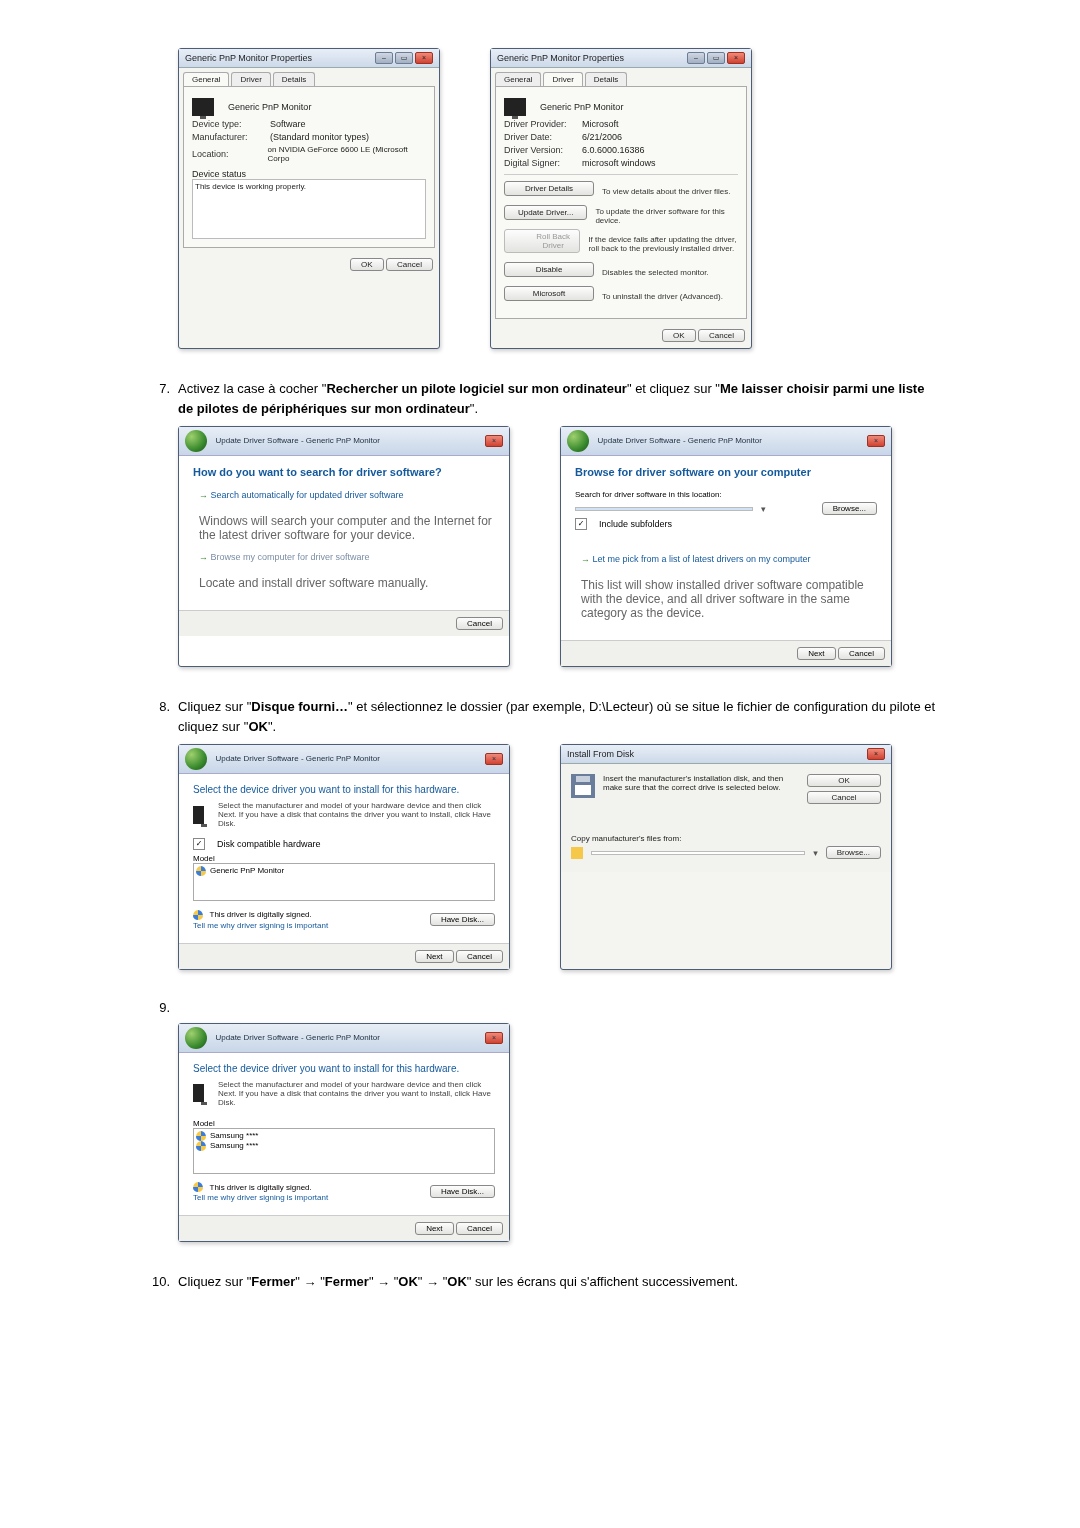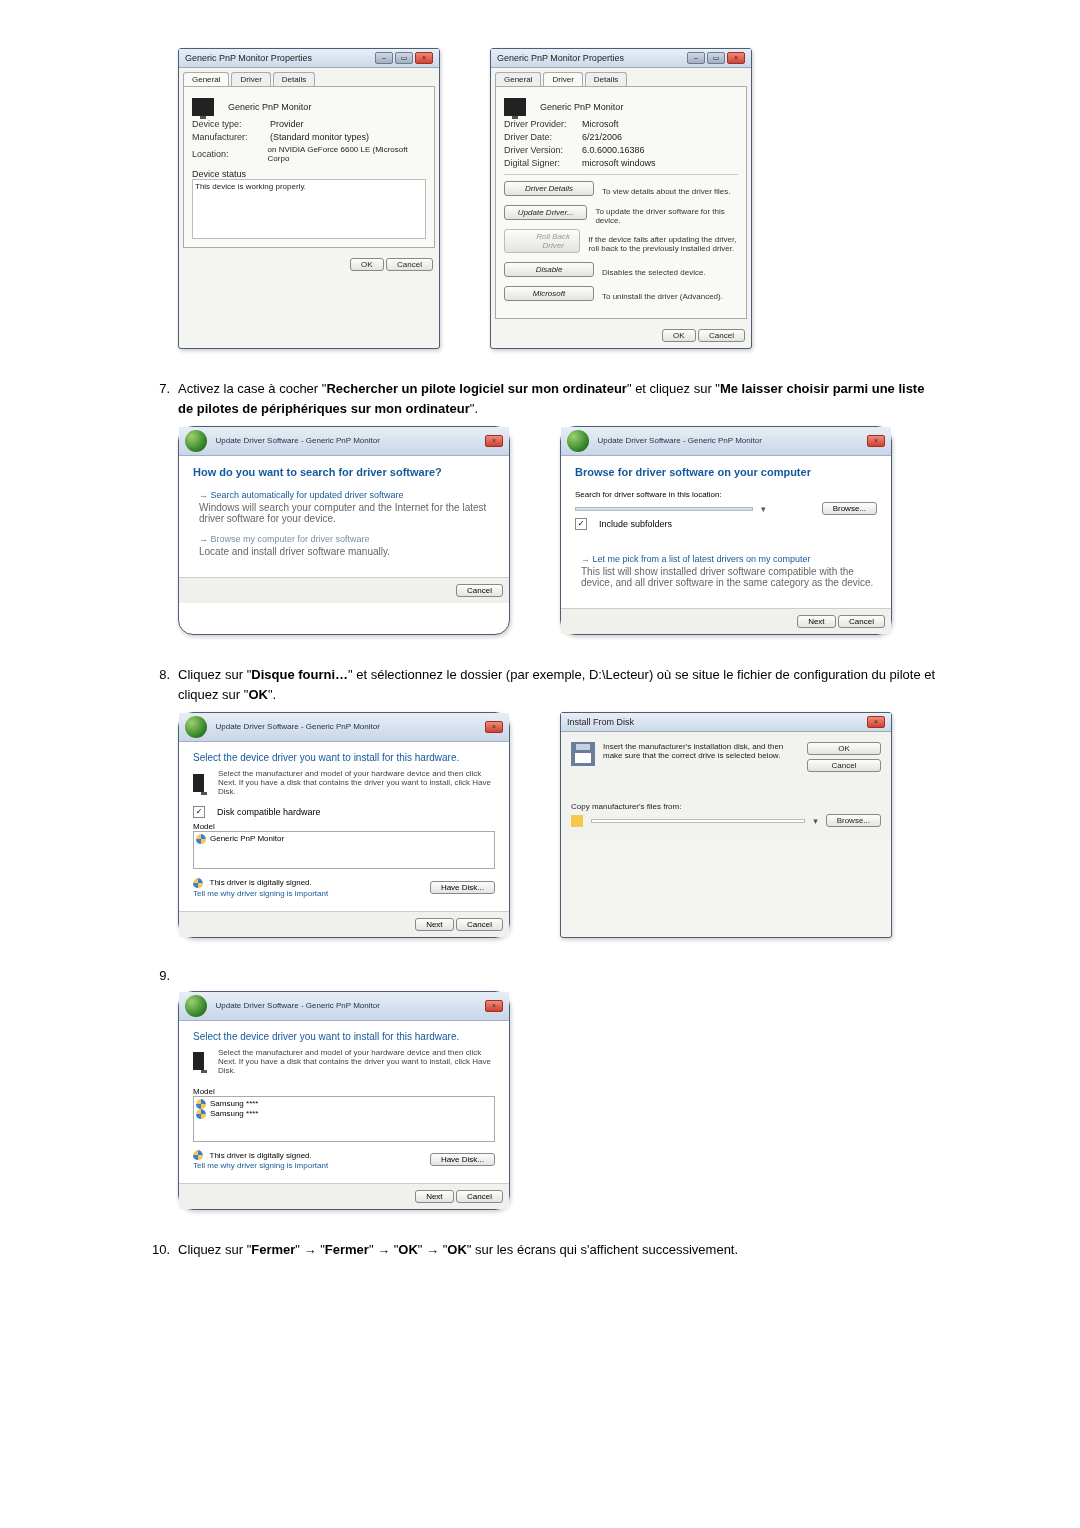--- a/index.html
+++ b/index.html
@@ -85,36 +85,36 @@
   border:1px solid #888; border-radius:3px;
   padding:1px 10px; font-size:8px; display:inline-block;
   text-align:center;
 }
 .btn-row { text-align:right; padding:6px; }
 .textarea {
   border:1px solid #bbb; background:#fff; width:100%; height:60px;
   box-sizing:border-box; padding:2px; font-size:8px;
 }
 .wiz {
-  background:#fff; border:1px solid #4c5d75; border-radius:15px;
+  background:#fff; border:1px solid #4c5d75; border-radius:3px;
   box-shadow: 1px 2px 4px rgba(0,0,0,0.2);
   font-size:9px;
 }
 .wiz-head {
   background:linear-gradient(#e8eef6,#c8d6e8);
   border-bottom:1px solid #aac;
   padding:3px 6px; display:flex; justify-content:space-between; align-items:center;
   color:#234;
 }
 .wiz-body { padding:10px 14px; background:#fff;}
 .wiz-ftr { text-align:right; padding:6px; background:#f0f0ec; border-top:1px solid #ccc;}
 .heading-link { color:#14599c; font-size:11px; display:block; margin-bottom:12px;font-weight:bold;}
 .opt { margin:8px 0 10px 6px; }
 .opt-title { color:#14599c; font-size:9px; cursor:pointer;}
-.opt-desc { color:#666; font-size:10px; margin-top:2px;}
+.opt-desc { color:#666; font-size:12px; margin-top:14px;}
 .greyopt .opt-title { color:#7a8ea5;}
 .monicon {
   width:22px; height:18px; background:#222;
   display:inline-block; position:relative; vertical-align:middle; margin-right:6px;
 }
 .monicon::after{
   content:""; position:absolute; left:8px; bottom:-3px; width:6px; height:3px; background:#555;
 }
 .shield {
   width:10px; height:10px; display:inline-block;
@@ -124,21 +124,20 @@
 }
 .listbox {
   border:1px solid #aaa; background:#fff; padding:2px; height:32px; font-size:8px;
 }
 .wiz .sub { color:#14599c; font-size:10px;}
 .ctrlbtn {
   background:linear-gradient(#fdfdfd,#e3e3e0);
   border:1px solid #888; border-radius:3px;
   padding:2px 8px; font-size:8px; width:72px; display:block; text-align:center;
   margin-bottom:6px;
-  font-style:italic;
 }
 .ctrlbtn.disabled { color:#999; border-color:#bbb;padding-left:30px;}
 .drv-desc { font-size:8px; color:#333;}
 .installdisk .dlg-body{ background:#f2f2ee; padding:10px;}
 .floppy {
   width:24px; height:24px; background:#6a7d9b;
   display:inline-block; position:relative; margin-right:8px; vertical-align:top;
 }
 .floppy::before{content:""; position:absolute; left:5px; top:2px; width:14px; height:6px; background:#c8d0de;}
 .floppy::after{content:""; position:absolute; left:4px; bottom:3px; width:16px; height:10px; background:#fff;}
@@ -174,21 +173,21 @@
         <span class="tab">Driver</span>
         <span class="tab">Details</span>
       </div>
       <div class="panel">
         <div class="row">
                 <span class="monicon"></span>
           <span>Generic PnP Monitor</span>
               </div>
         <div class="row">
                 <span class="label">Device type:</span>
-                <span>Provider</span>
+                <span>Software</span>
               </div>
         <div class="row">
                 <span class="label">Manufacturer:</span>
                 <span>(Standard monitor types)</span>
               </div>
         <div class="row">
                 <span class="label">Location:</span>
                 <span style="font-size:8px">on NVIDIA GeForce 6600 LE (Microsoft Corpo</span>
               </div>
         <div style="margin-top:6px">Device status</div>
@@ -243,21 +242,21 @@
         <div class="row">
                 <span class="ctrlbtn">Update Driver...</span>
                 <span class="drv-desc">To update the driver software for this device.</span>
               </div>
         <div class="row">
                 <span class="ctrlbtn disabled">Roll Back Driver</span>
                 <span class="drv-desc">If the device fails after updating the driver, roll back to the previously installed driver.</span>
               </div>
         <div class="row">
                 <span class="ctrlbtn">Disable</span>
-                <span class="drv-desc">Disables the selected device.</span>
+                <span class="drv-desc">Disables the selected monitor.</span>
               </div>
         <div class="row">
                 <span class="ctrlbtn">Microsoft</span>
                 <span class="drv-desc">To uninstall the driver (Advanced).</span>
               </div>
       </div>
       <div class="btn-row">
         <span class="btn">OK</span>
         <span class="btn">Cancel</span>
       </div>

